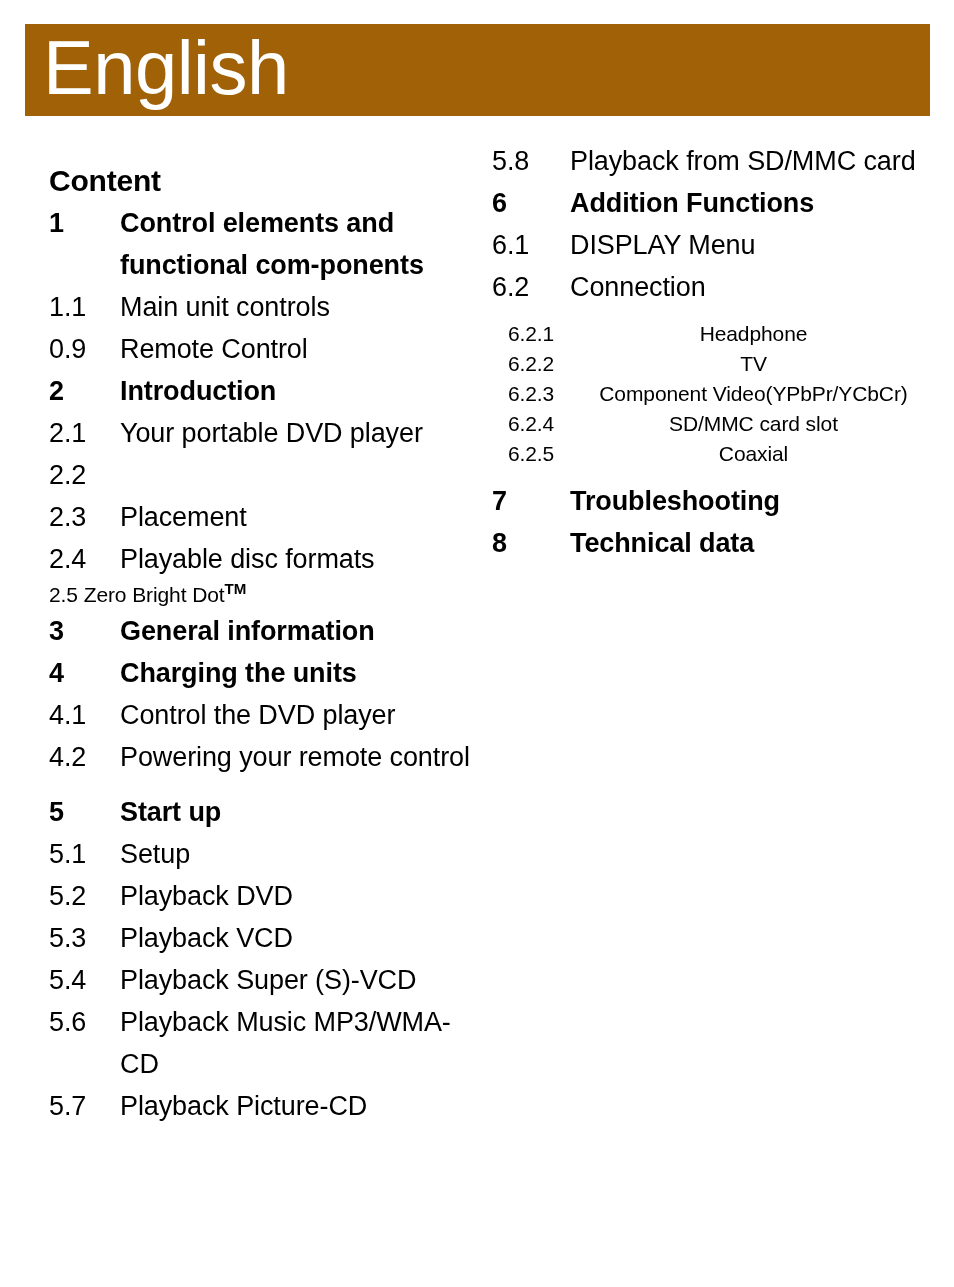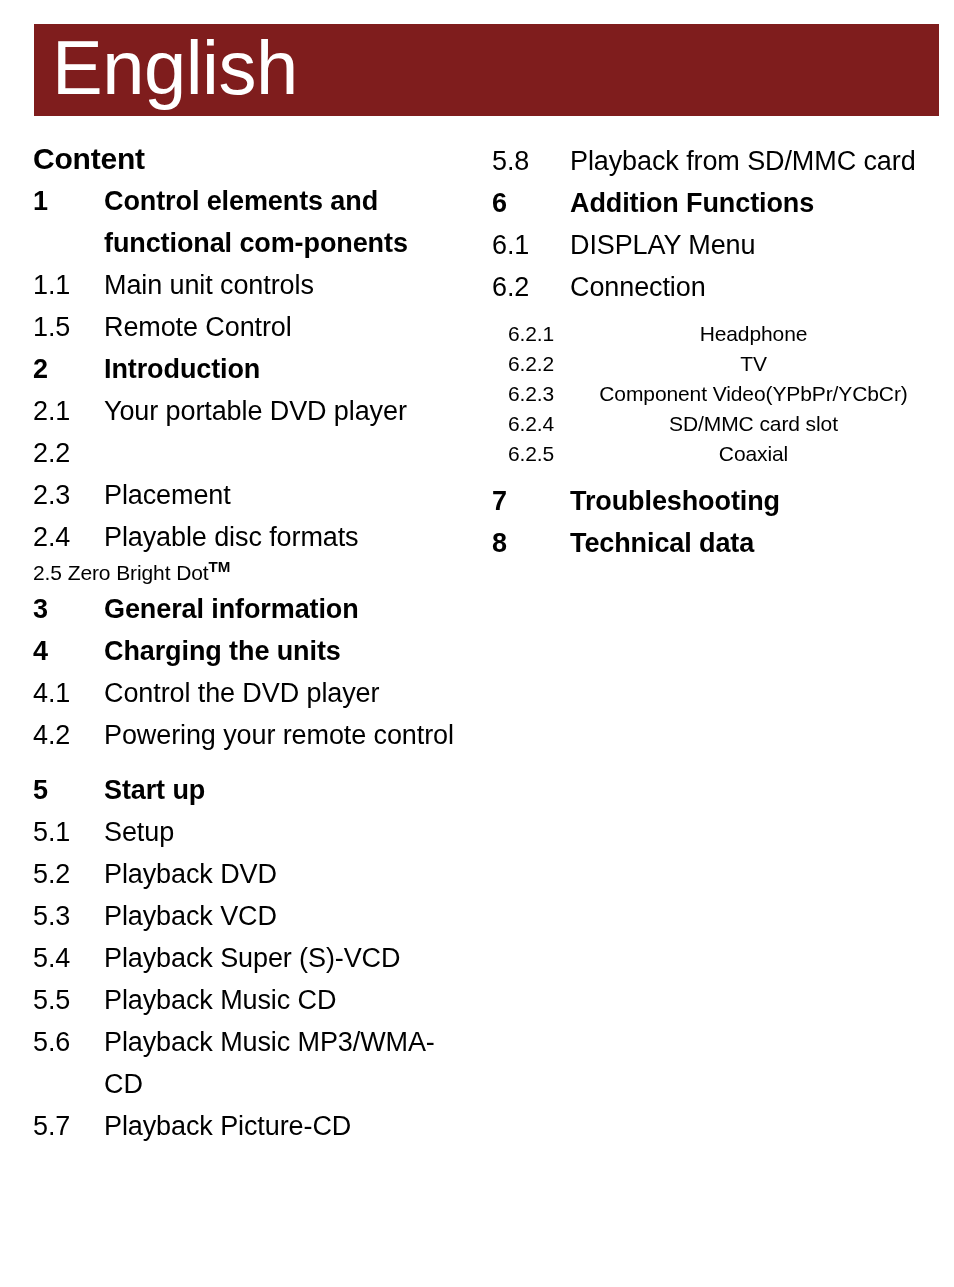--- a/index.html
+++ b/index.html
@@ -13,25 +13,25 @@
     font-family: "Liberation Sans", "DejaVu Sans", sans-serif;
     color: #000000;
     position: relative;
     overflow: hidden;
     -webkit-font-smoothing: antialiased;
   }
 
   
   .banner {
     position: absolute;
-    left: 34px;
+    left: 25px;
     top: 24px;
     width: 905px;
     height: 92px;
-    background: #7f1d1d;
+    background: #a16207;
   }
   .banner-title {
     position: absolute;
     left: 18px;
     top: 50%;
     transform: translateY(-52%);
     color: #ffffff;
     font-size: 76px;
     font-weight: 300;
     letter-spacing: -0.5px;
@@ -43,21 +43,21 @@
   .toc {
     position: absolute;
     left: 0;
     top: 140px;
     width: 954px;
   }
   .col {
     position: absolute;
     top: 0;
   }
-  .col-left  { left: 33px;  width: 440px; }
+  .col-left  { left: 49px;  width: 440px; margin-top: 22px; }
   .col-right { left: 492px; width: 445px; }
 
   .section-heading {
     font-size: 30px;
     font-weight: bold;
     line-height: 38px;
     margin: 0 0 2px 0;
     letter-spacing: -0.2px;
   }
 
@@ -129,21 +129,21 @@
       <span class="num">1</span>
       <span class="label">Control elements and functional com-ponents</span>
     </div>
 
     <div class="row">
       <span class="num">1.1</span>
       <span class="label">Main unit controls</span>
     </div>
 
     <div class="row">
-      <span class="num">1.5</span>
+      <span class="num">0.9</span>
       <span class="label">Remote Control</span>
     </div>
 
     <div class="row bold">
       <span class="num">2</span>
       <span class="label">Introduction</span>
     </div>
 
     <div class="row">
       <span class="num">2.1</span>
@@ -206,24 +206,20 @@
     <div class="row">
       <span class="num">5.3</span>
       <span class="label">Playback VCD</span>
     </div>
 
     <div class="row">
       <span class="num">5.4</span>
       <span class="label">Playback Super (S)-VCD</span>
     </div>
 
-    <div class="row">
-      <span class="num">5.5</span>
-      <span class="label">Playback Music CD</span>
-    </div>
 
     <div class="row">
       <span class="num">5.6</span>
       <span class="label">Playback Music MP3/WMA-CD</span>
     </div>
 
     <div class="row">
       <span class="num">5.7</span>
       <span class="label">Playback Picture-CD</span>
     </div>

